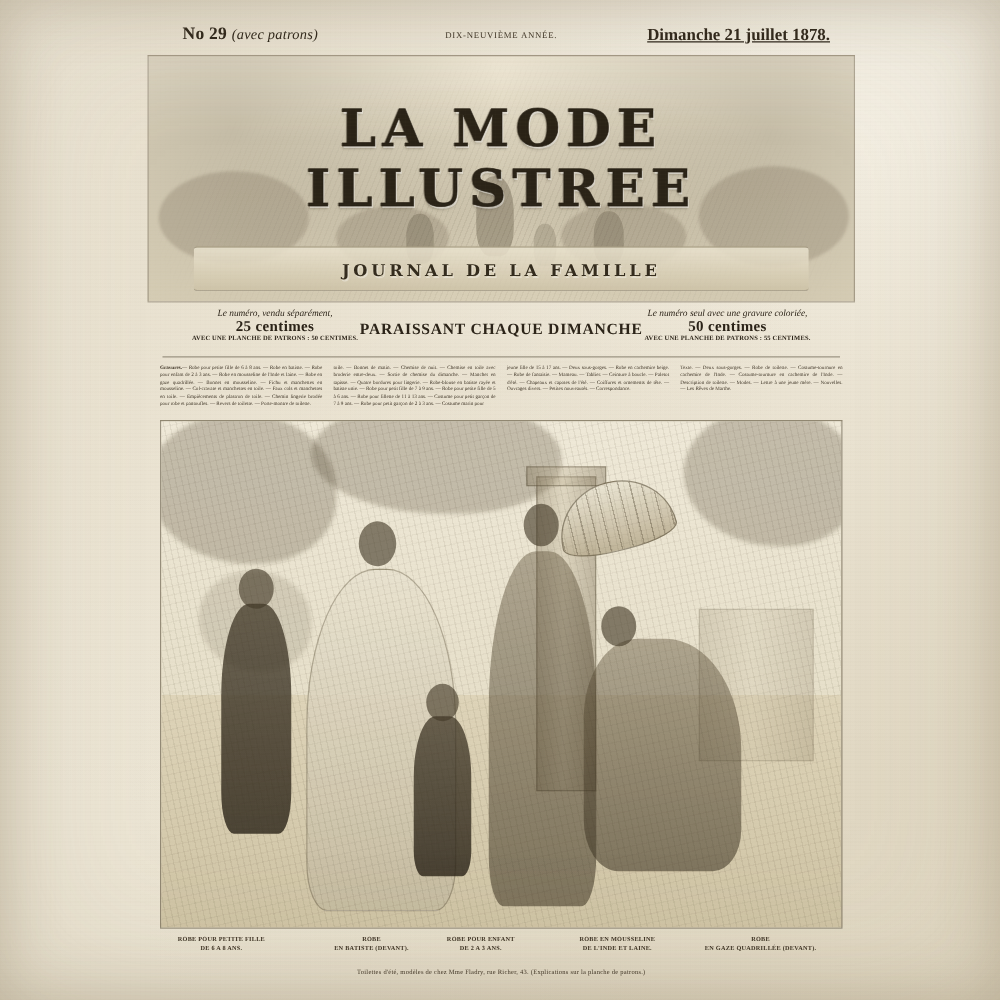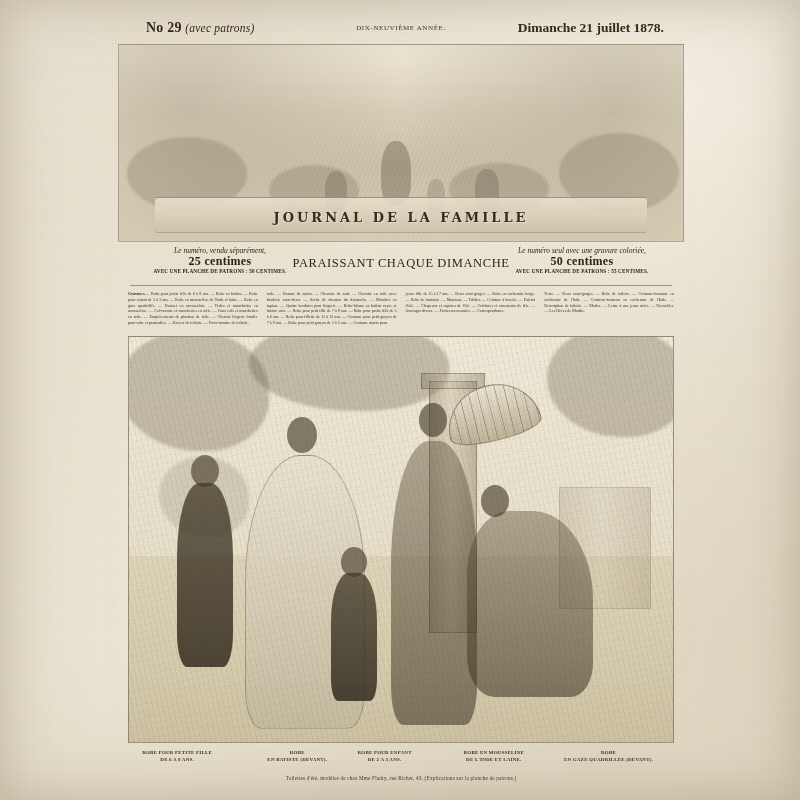--- a/index.html
+++ b/index.html
@@ -60,21 +60,21 @@
     position: absolute; left: 28px; top: 0;
     font-weight: bold; font-size: 14px; letter-spacing: .2px;
   }
   .issue .paren { font-weight: normal; font-size: 11.5px; font-style: italic; }
   .yearline {
     position: absolute; left: 50%; top: 4px; transform: translateX(-50%);
     font-size: 7px; letter-spacing: .6px; color: #3a3124;
   }
   .date {
     position: absolute; right: 20px; top: 0;
-    font-weight: bold; font-size: 13.5px;
+    font-weight: bold; font-size: 13.5px; text-decoration: underline;
   }
 
   
   .masthead {
     position: relative;
     margin-top: 6px;
     height: 196px;
     border: 1px solid rgba(60,50,34,.35);
     background:
       linear-gradient(180deg, #efe8d6 0%, #e4dcc6 35%, #ded5bd 100%);
@@ -151,21 +151,21 @@
   .price-left, .price-right {
     position: absolute; top: 0; width: 176px; text-align: center; line-height: 1.12;
   }
   .price-left { left: 14px; }
   .price-right { right: 14px; }
   .price-l1 { font-size: 7.5px; font-style: italic; }
   .price-l2 { font-size: 12px; font-weight: bold; letter-spacing: .3px; }
   .price-l3 { font-size: 5.2px; font-weight: bold; letter-spacing: .15px; }
   .tagline {
     position: absolute; left: 50%; top: 9px; transform: translateX(-50%);
-    font-size: 12.5px; font-weight: normal; letter-spacing: .6px;
+    font-size: 12.5px; font-weight: bold; letter-spacing: .6px;
     white-space: nowrap;
   }
   .contents {
     margin-top: 2px;
     text-align: center;
     font-size: 7.6px;
     font-weight: bold;
     letter-spacing: .25px;
   }
   .rule {
@@ -301,20 +301,21 @@
         <div class="blob" style="left:440px; top:88px; width:120px; height:80px;"></div>
         <div class="blob" style="left:150px; top:120px; width:90px; height:50px;"></div>
         <div class="blob" style="left:330px; top:118px; width:100px; height:52px;"></div>
         <div class="figure" style="left:262px; top:96px; width:30px; height:64px;"></div>
         <div class="figure" style="left:206px; top:126px; width:22px; height:40px; opacity:.75;"></div>
         <div class="figure" style="left:356px; top:124px; width:24px; height:42px; opacity:.75;"></div>
         <div class="figure" style="left:308px; top:134px; width:18px; height:34px; opacity:.6;"></div>
       </div>
       <div class="mh-hatch"></div>
       <div class="mh-vignette"></div>
+      <div class="mh-title">LA MODE ILLUSTREE</div>
       <div class="mh-ribbon"></div>
       <div class="mh-sub">JOURNAL DE LA FAMILLE</div>
     </div>
 
     <div class="pricerow">
       <div class="price-left">
         <div class="price-l1">Le numéro, vendu séparément,</div>
         <div class="price-l2">25 centimes</div>
         <div class="price-l3">AVEC UNE PLANCHE DE PATRONS : 50 CENTIMES.</div>
       </div>

